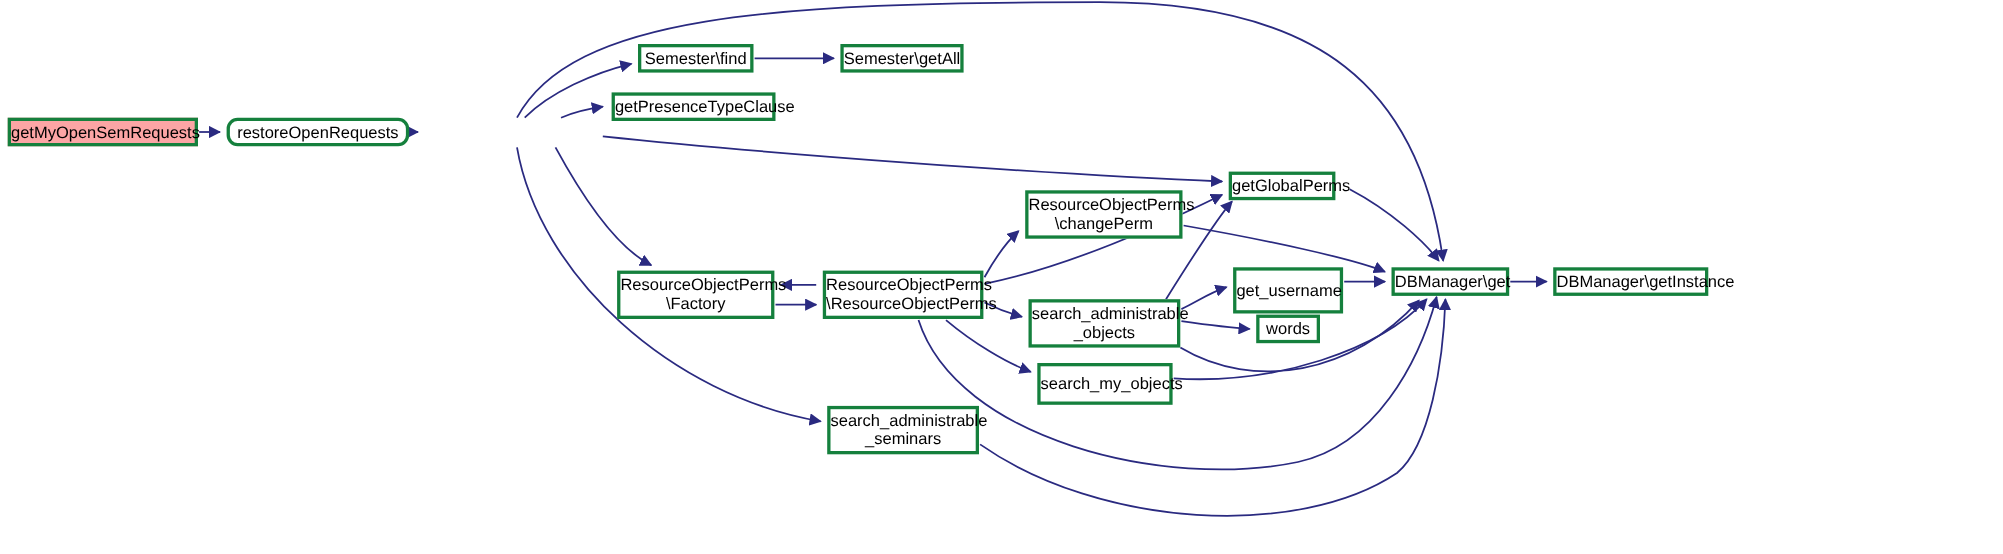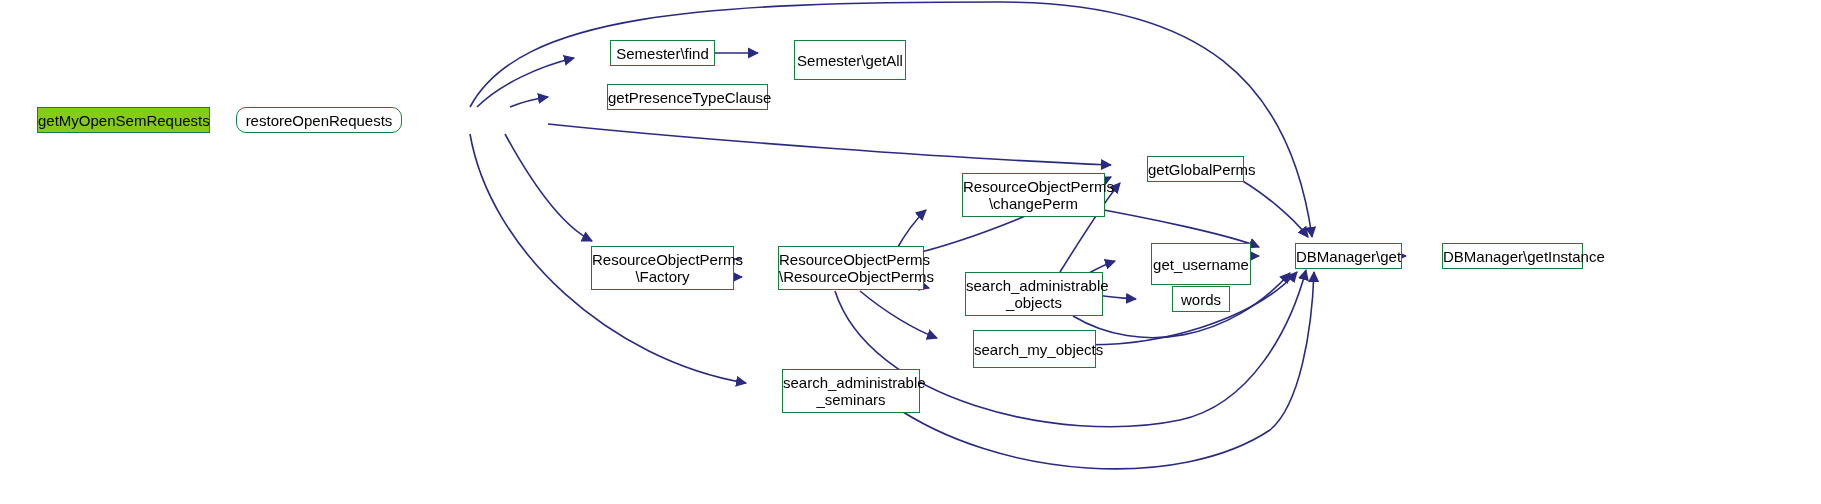--- a/index.html
+++ b/index.html
@@ -19,35 +19,34 @@
     position: absolute;
     left: 0;
     top: 0;
     width: 1821px;
     height: 504px;
     pointer-events: none;
   }
   .node {
     position: absolute;
     box-sizing: border-box;
-    border: 1px solid #15803d;
+    border: 3px solid #15803d;
     background: #ffffff;
     color: #000000;
     font-size: 15px;
     line-height: 17px;
     display: flex;
     align-items: center;
     justify-content: center;
     text-align: center;
     white-space: pre-line;
     z-index: 5;
-    margin-left: 30px;
   }
   .node.highlight {
-    background: #84cc16;
+    background: #fca5a5;
   }
   .node-label {
     display: block;
     width: 100%;
     white-space: pre-line;
   }
 </style>
 </head>
 <body>
 
@@ -106,25 +105,25 @@
 
   <div class="node" style="left:206px; top:107px; width:166px; height:26px;border-radius:10px;">
     <span class="node-label">restoreOpenRequests</span>
   </div>
 
 
   <div class="node" style="left:580px; top:40px; width:105px; height:26px;">
     <span class="node-label">Semester\find</span>
   </div>
 
-  <div class="node" style="left:764px; top:40px; width:112px; height:40px;">
+  <div class="node" style="left:764px; top:40px; width:112px; height:26px;">
     <span class="node-label">Semester\getAll</span>
   </div>
 
-  <div class="node" style="left:577px; top:84px; width:161px; height:26px;">
+  <div class="node" style="left:556px; top:84px; width:149px; height:26px;">
     <span class="node-label">getPresenceTypeClause</span>
   </div>
 
   <div class="node" style="left:1117px; top:156px; width:97px; height:26px;">
     <span class="node-label">getGlobalPerms</span>
   </div>
 
   <div class="node" style="left:932px; top:173px; width:143px; height:44px;">
     <span class="node-label">ResourceObjectPerms
 \changePerm</span>

